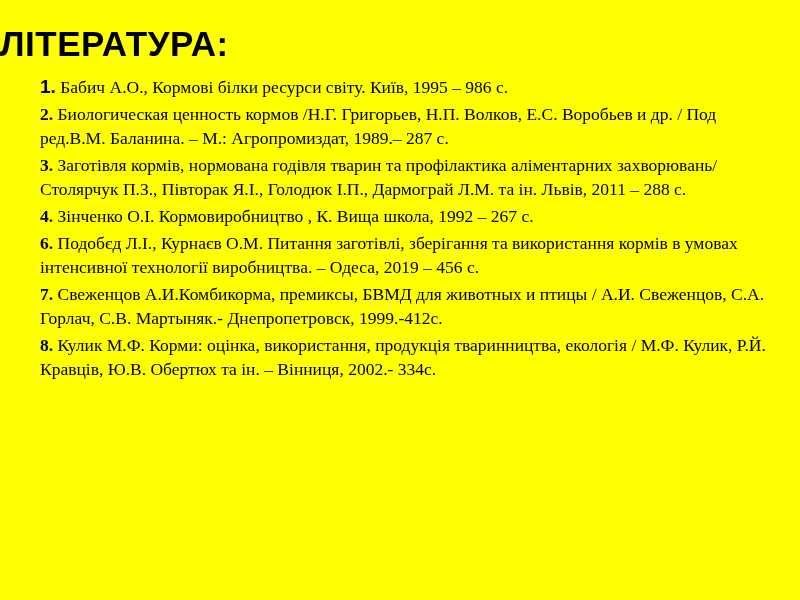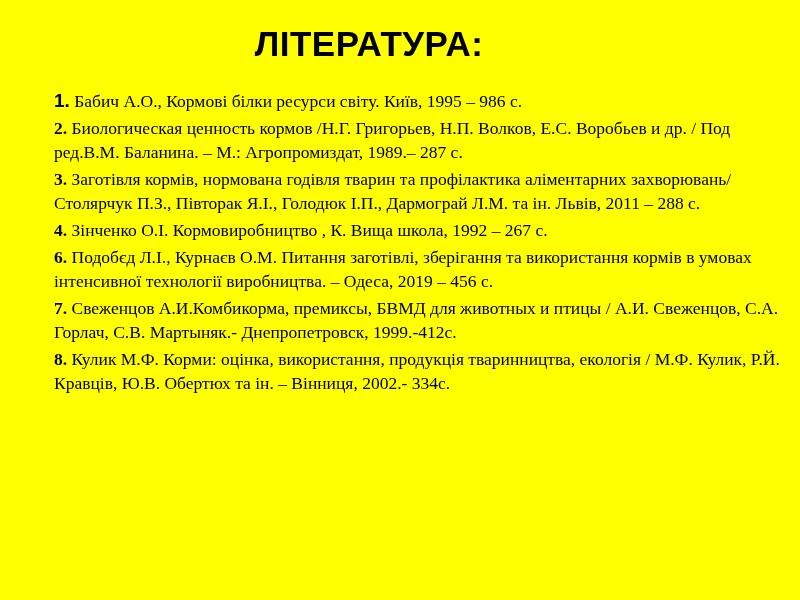--- a/index.html
+++ b/index.html
@@ -13,33 +13,32 @@
       overflow: hidden;
       position: relative;
       font-family: "Liberation Serif", "DejaVu Serif", serif;
       color: #000000;
     }
     .title {
       position: absolute;
       left: 0;
       top: 20px;
       width: 738px;
-      text-align: center;
       font-family: "Liberation Sans", "DejaVu Sans", sans-serif;
       font-weight: bold;
       font-size: 35px;
       line-height: 48px;
       letter-spacing: 0.5px;
     }
     .refs {
       position: absolute;
       left: 38px;
       top: 73px;
       width: 740px;
-      margin: 16px;
+      margin: 2px;
       padding: 0;
       list-style: none;
     }
     .ref {
       font-size: 17.5px;
       line-height: 24px;
       margin-bottom: 3px;
     }
     .ref .num {
       font-weight: bold;

